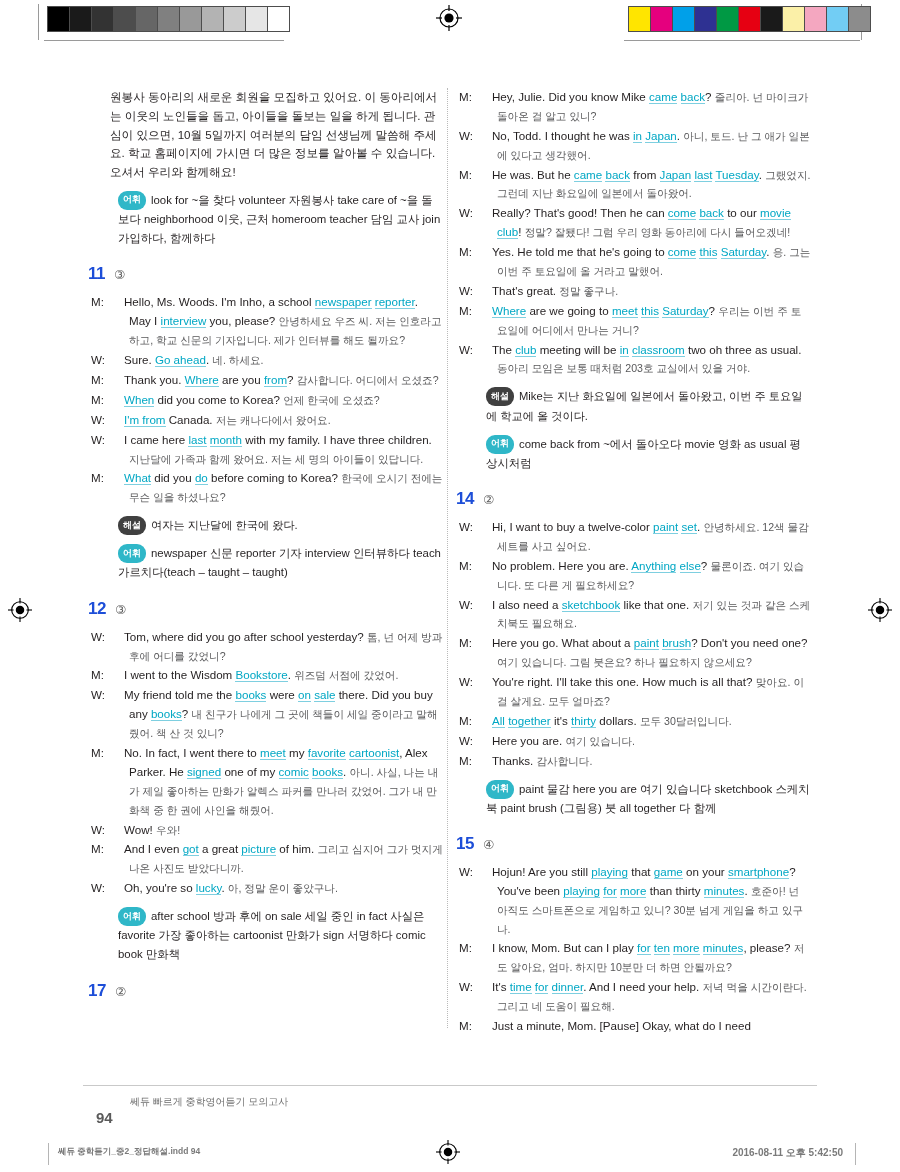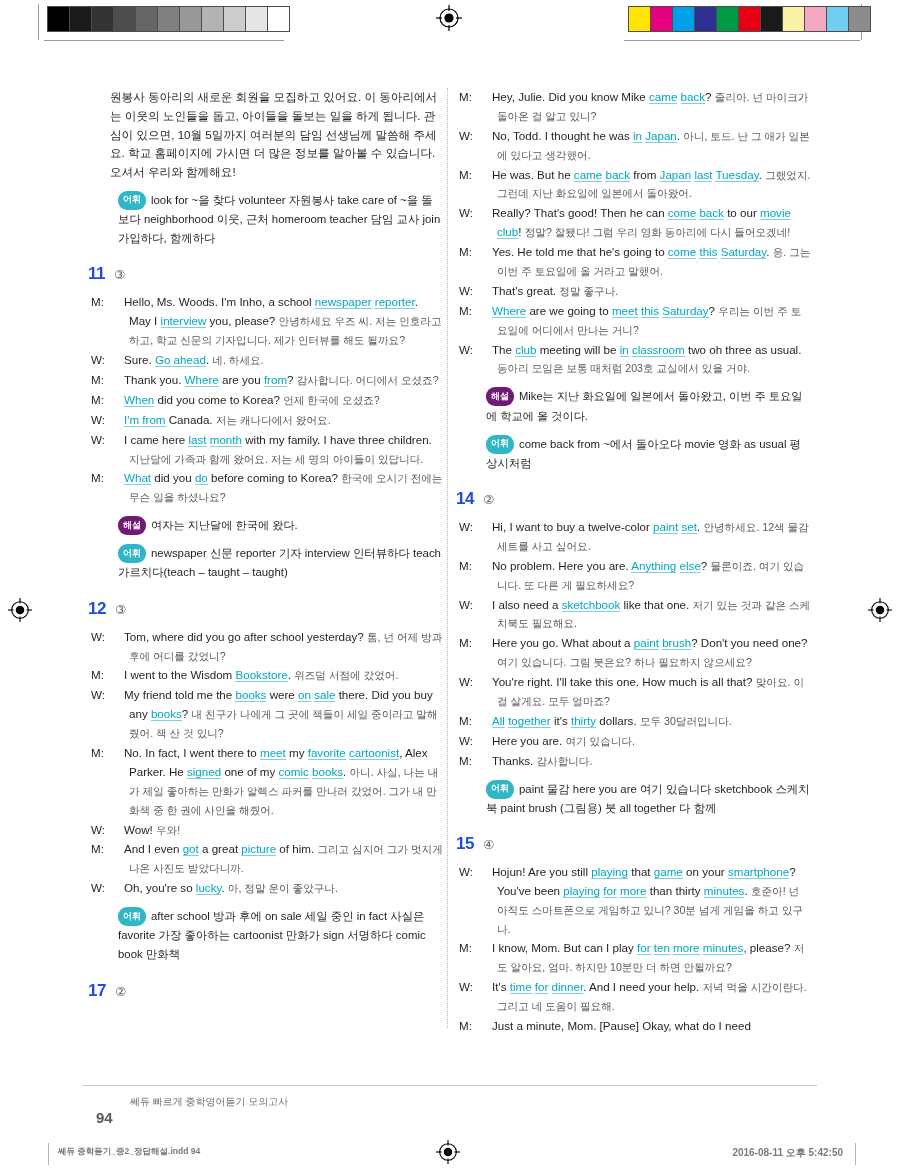--- a/index.html
+++ b/index.html
@@ -83,21 +83,21 @@
   .badge{
     display:inline-block;
     font-size:9px;font-weight:bold;color:#ffffff;
     padding:1.5px 5px 2.5px 5px;
     border-radius:9px;
     margin-right:5px;
     vertical-align:1.5px;
     letter-spacing:0px;
   }
   .badge-voca{background:#2fb7c8;}
-  .badge-sol{background:#701a75;}
+  .badge-sol{background:#404040;}
 
   
   .footer{
     position:absolute;left:0;top:1085px;width:900px;
   }
   .foot-rule{
     position:absolute;left:83px;top:0;width:734px;height:1px;background:#c9c9c9;
   }
   .foot-pg{
     position:absolute;left:96px;top:24px;

